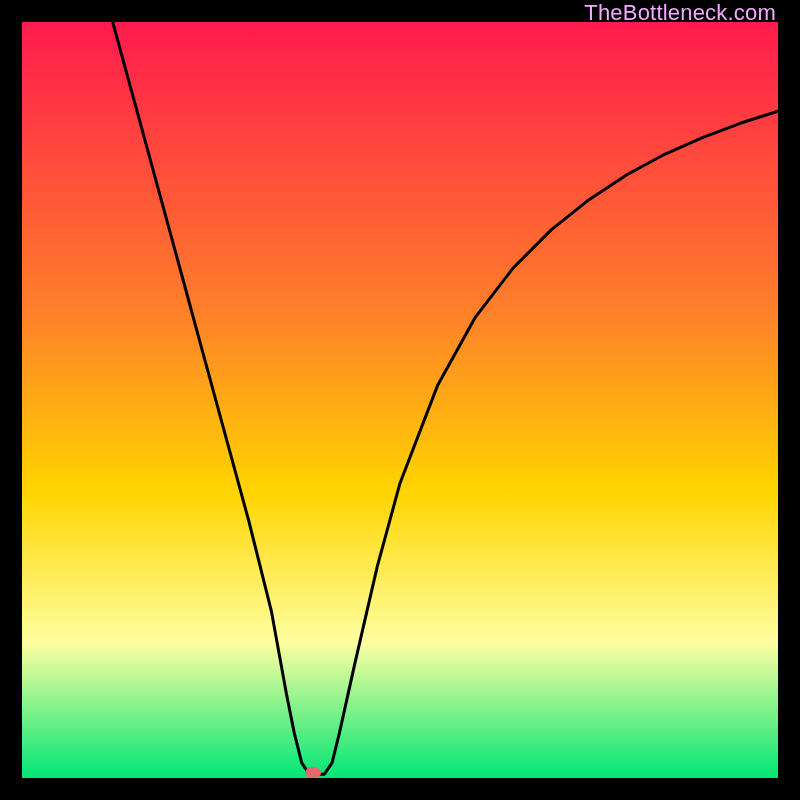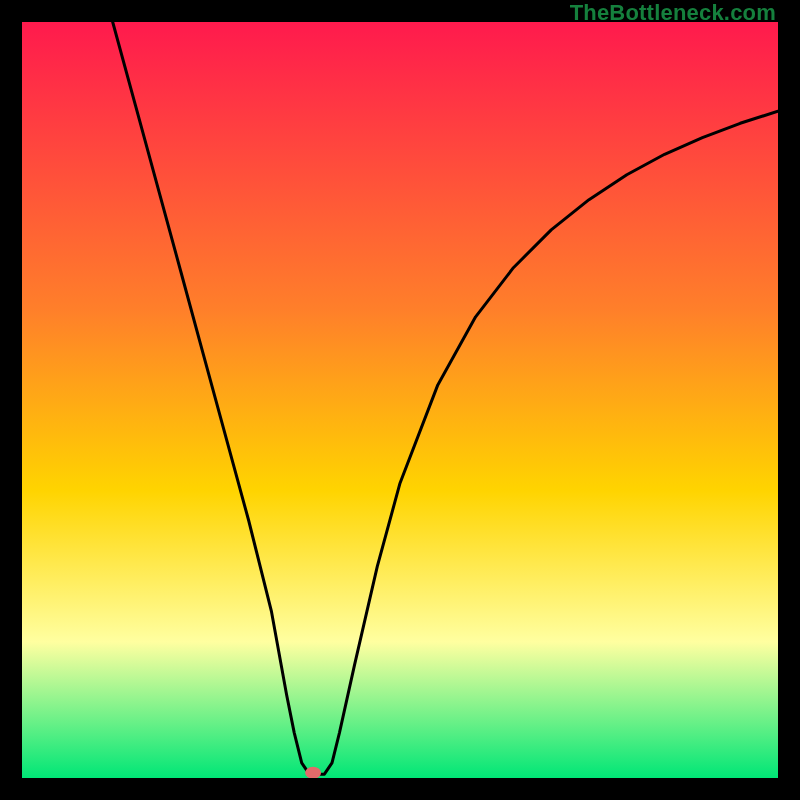--- a/index.html
+++ b/index.html
@@ -24,23 +24,23 @@
     left: 0;
     top: 0;
     width: 756px;
     height: 756px;
     overflow: hidden;
   }
   .watermark {
     position: absolute;
     top: 0px;
     right: 24px;
-    color: #15803d;
+    color: #f0abfc;
     font-size: 22px;
-    font-weight: 700;
+    font-weight: 400;
     letter-spacing: 0.2px;
     z-index: 10;
   }
   svg { display: block; }
 </style>
 </head>
 <body>
 
 <div class="watermark">TheBottleneck.com</div>
 

